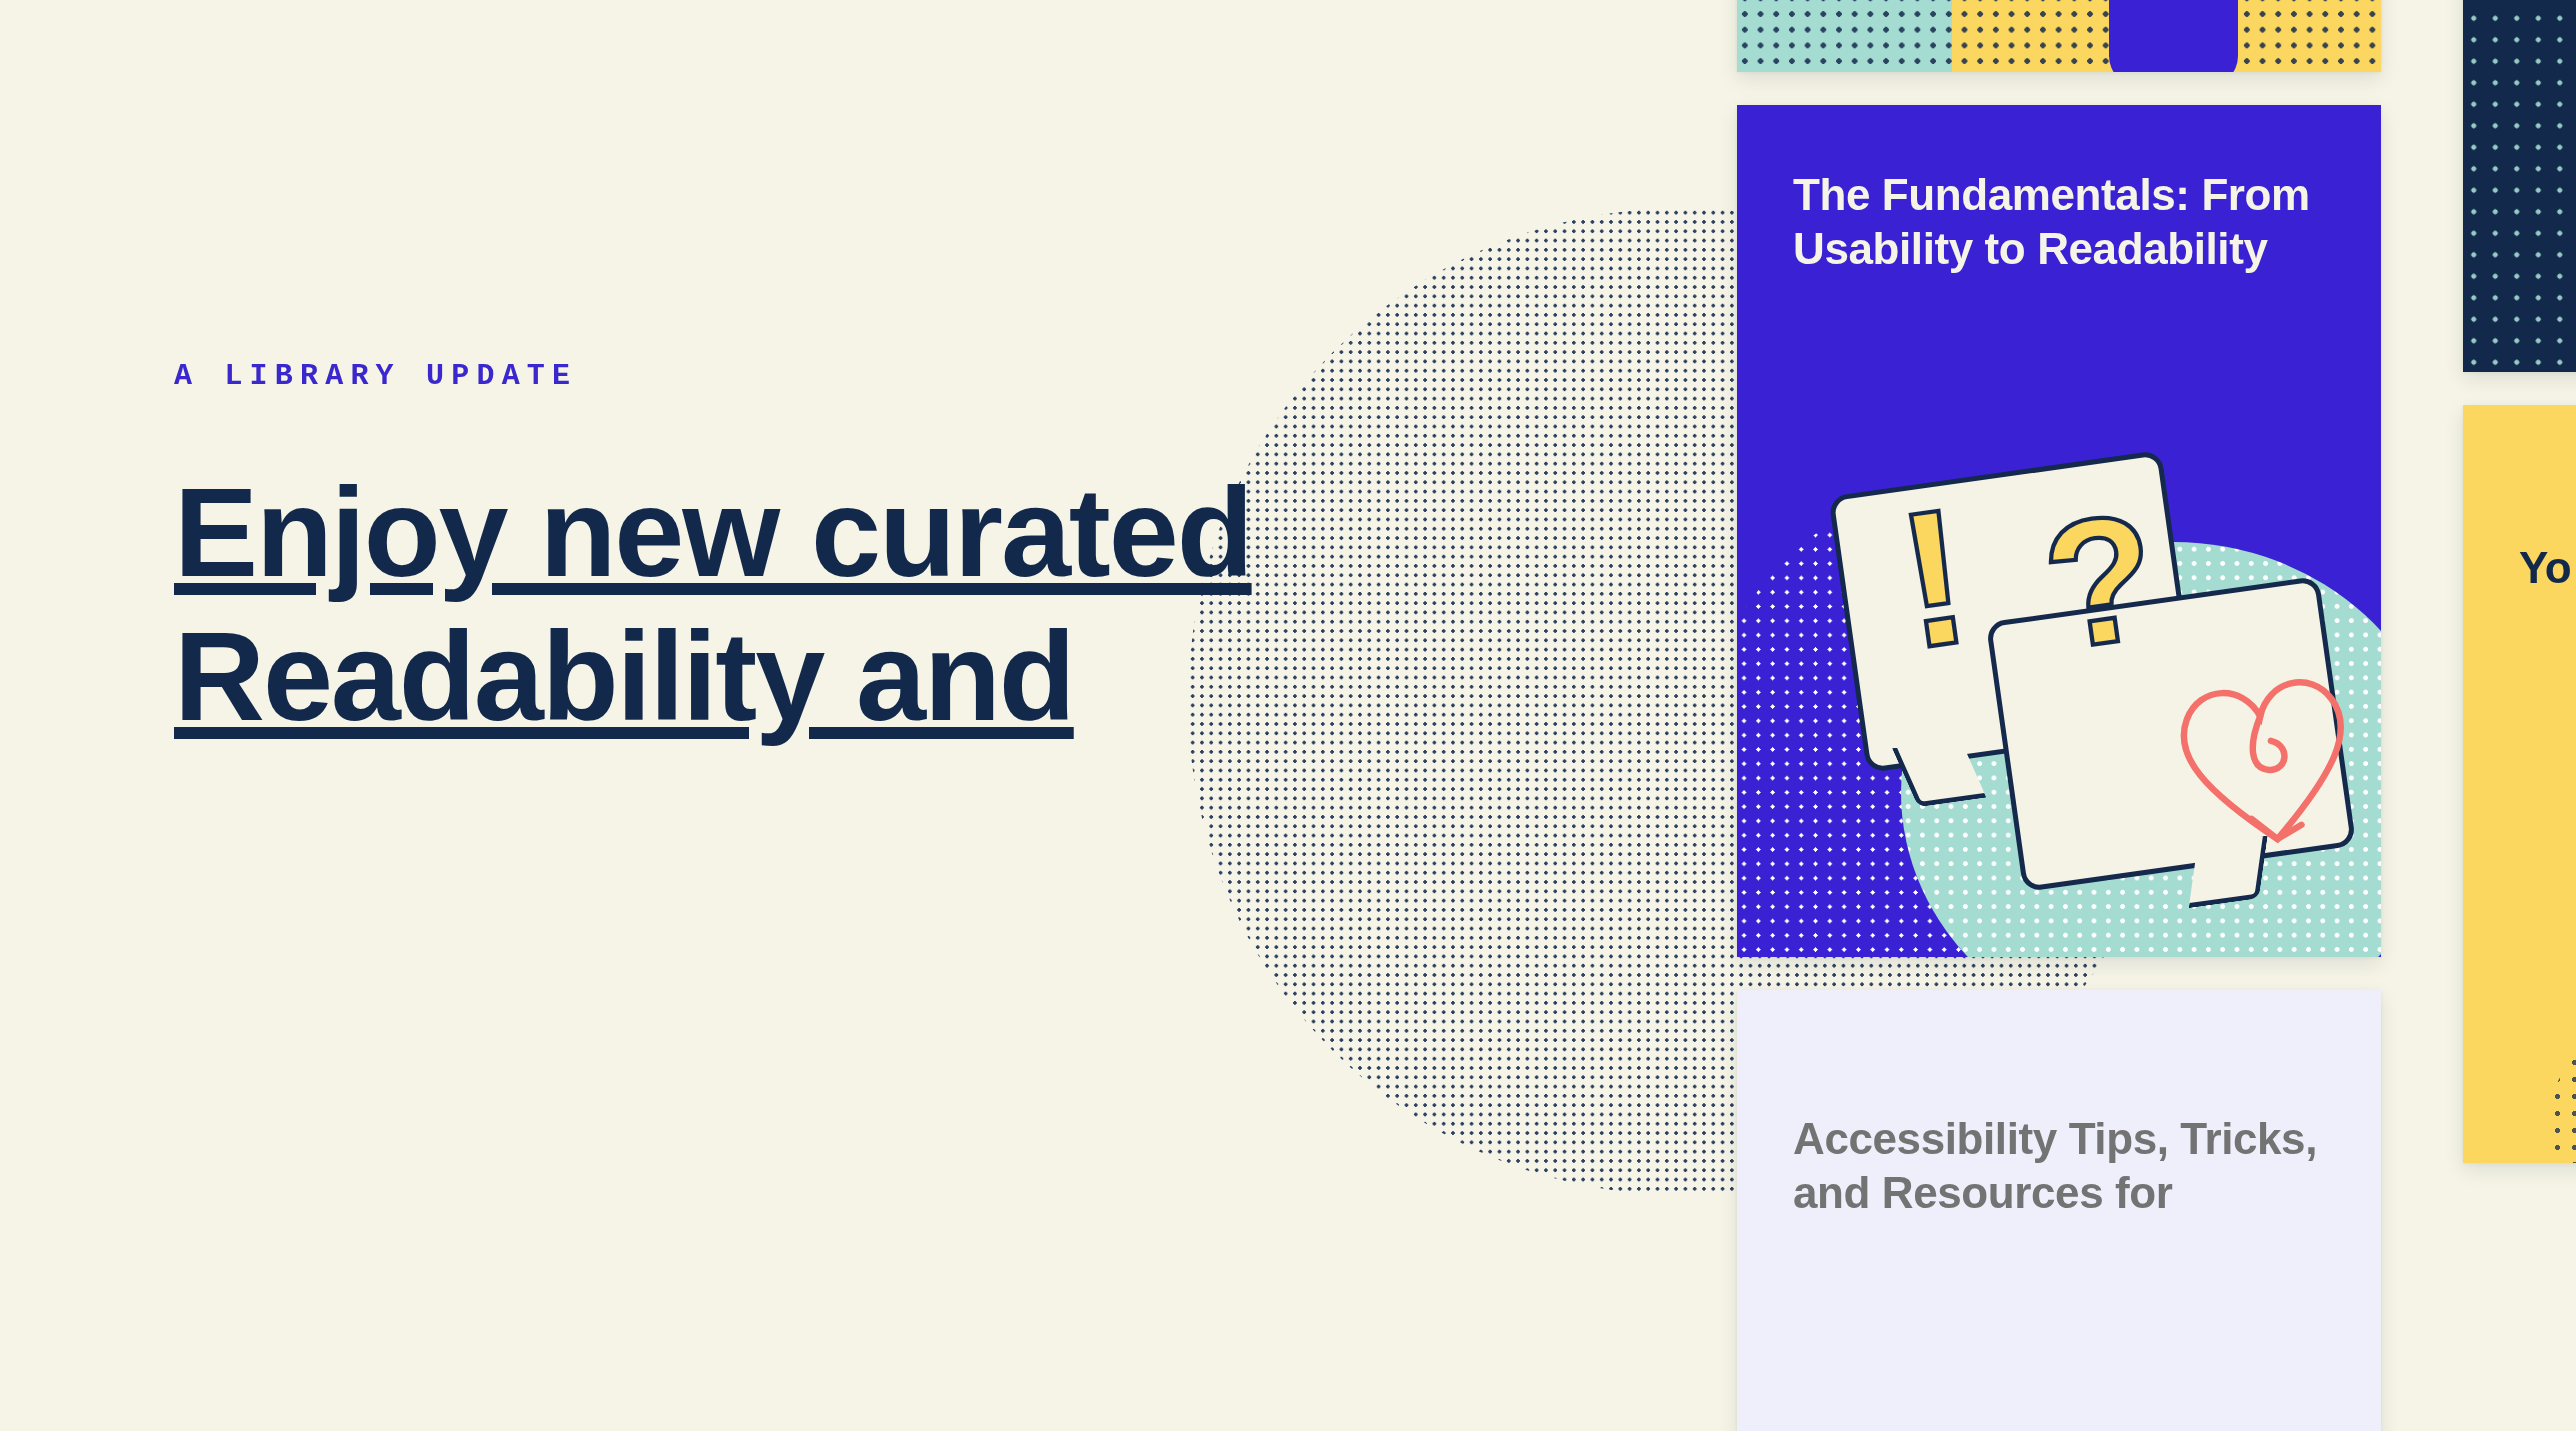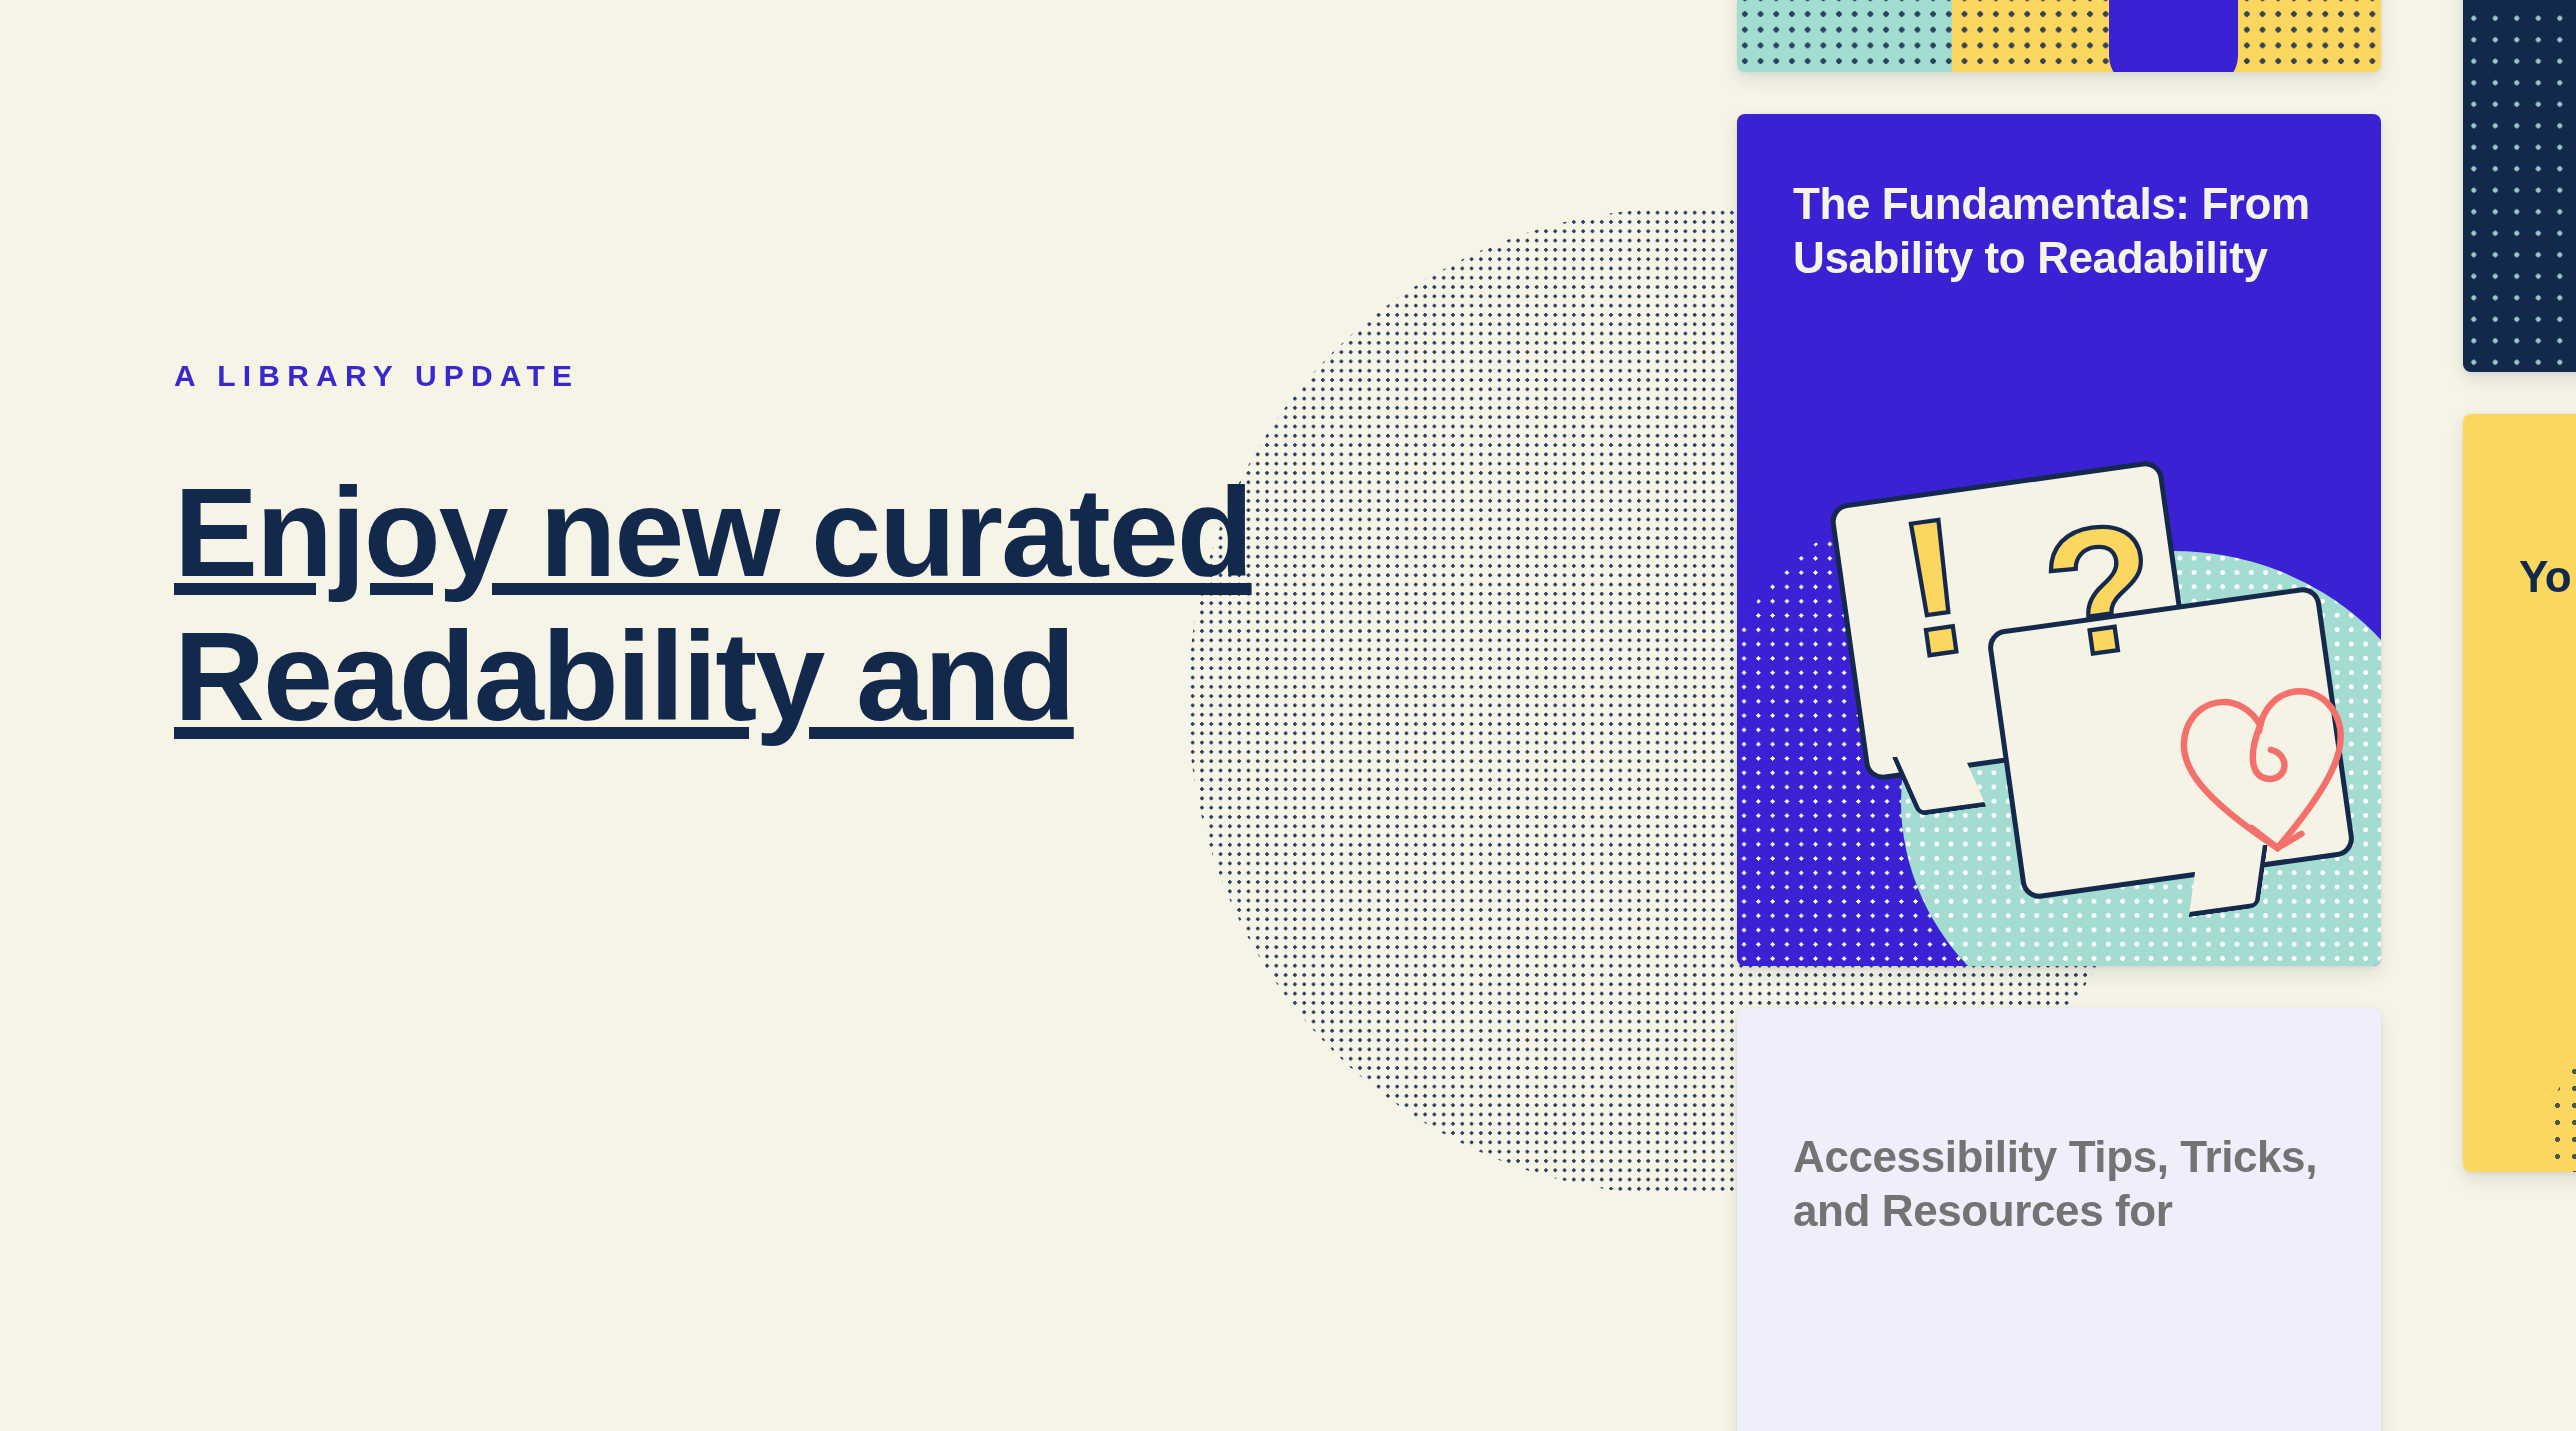--- a/index.html
+++ b/index.html
@@ -34,21 +34,21 @@
 
   
   .copy {
     position:absolute;
     left:174px; top:361px;
     width:1503px;
     z-index:4;
   }
 
   .eyebrow {
-    font-family:Liberation Sans, sans-serif;
+    font-family:Liberation Mono, monospace;
     font-size:30px;
     font-weight:700;
     letter-spacing:7.2px;
     color:#3A28CE;
     line-height:1;
     margin-bottom:70px;
     white-space:nowrap;
   }
 
   .headline {
@@ -61,24 +61,24 @@
   }
   .headline .hl-line { display:block; white-space:nowrap;text-decoration:underline; }
 
   
   .col { position:absolute; z-index:3; }
   .col-mid  { left:1737px; top:-386px; width:644px; }
   .col-right{ left:2463px; top:-444px; width:644px; }
 
   .card {
     position:relative;
-    border-radius:8px;
+    border-radius:0;
     overflow:hidden;
     box-shadow:0 7.2px 18.6px rgba(30,40,60,.10), 0 1.4px 4.3px rgba(30,40,60,.06);
-    margin-bottom:42px;
+    margin-bottom:33px;
   }
 
   .card-title {
     position:relative;
     z-index:3;
     font-family:"Liberation Sans", sans-serif;
     font-weight:700;
     font-size:44px;
     line-height:1.22;
     letter-spacing:-0.4px;

